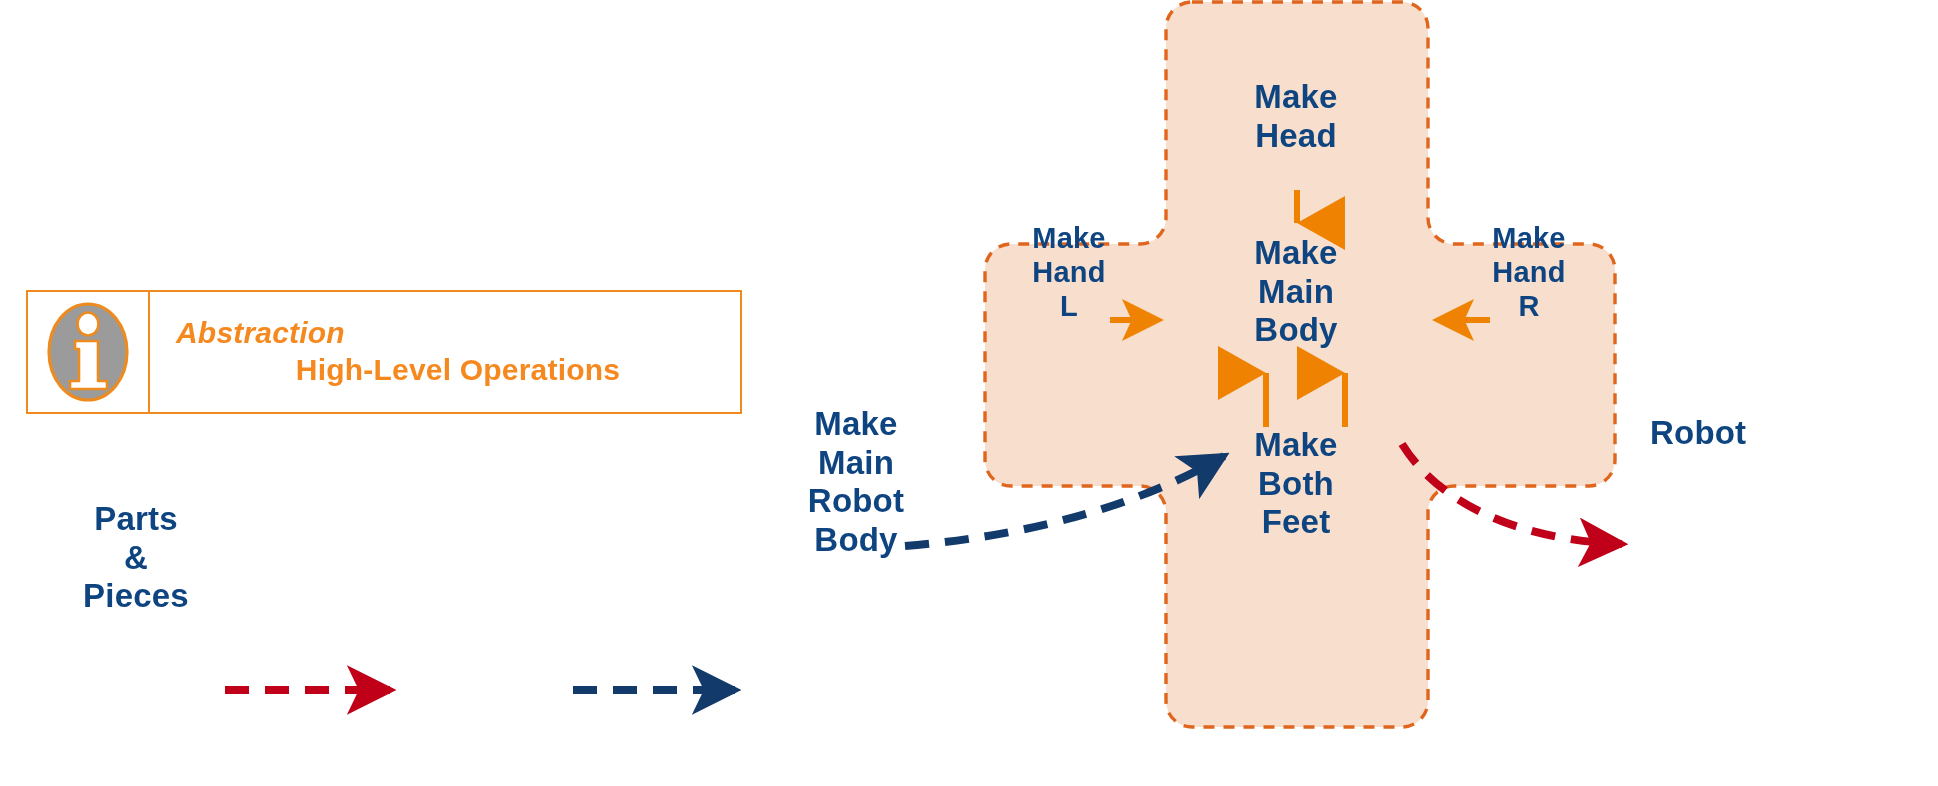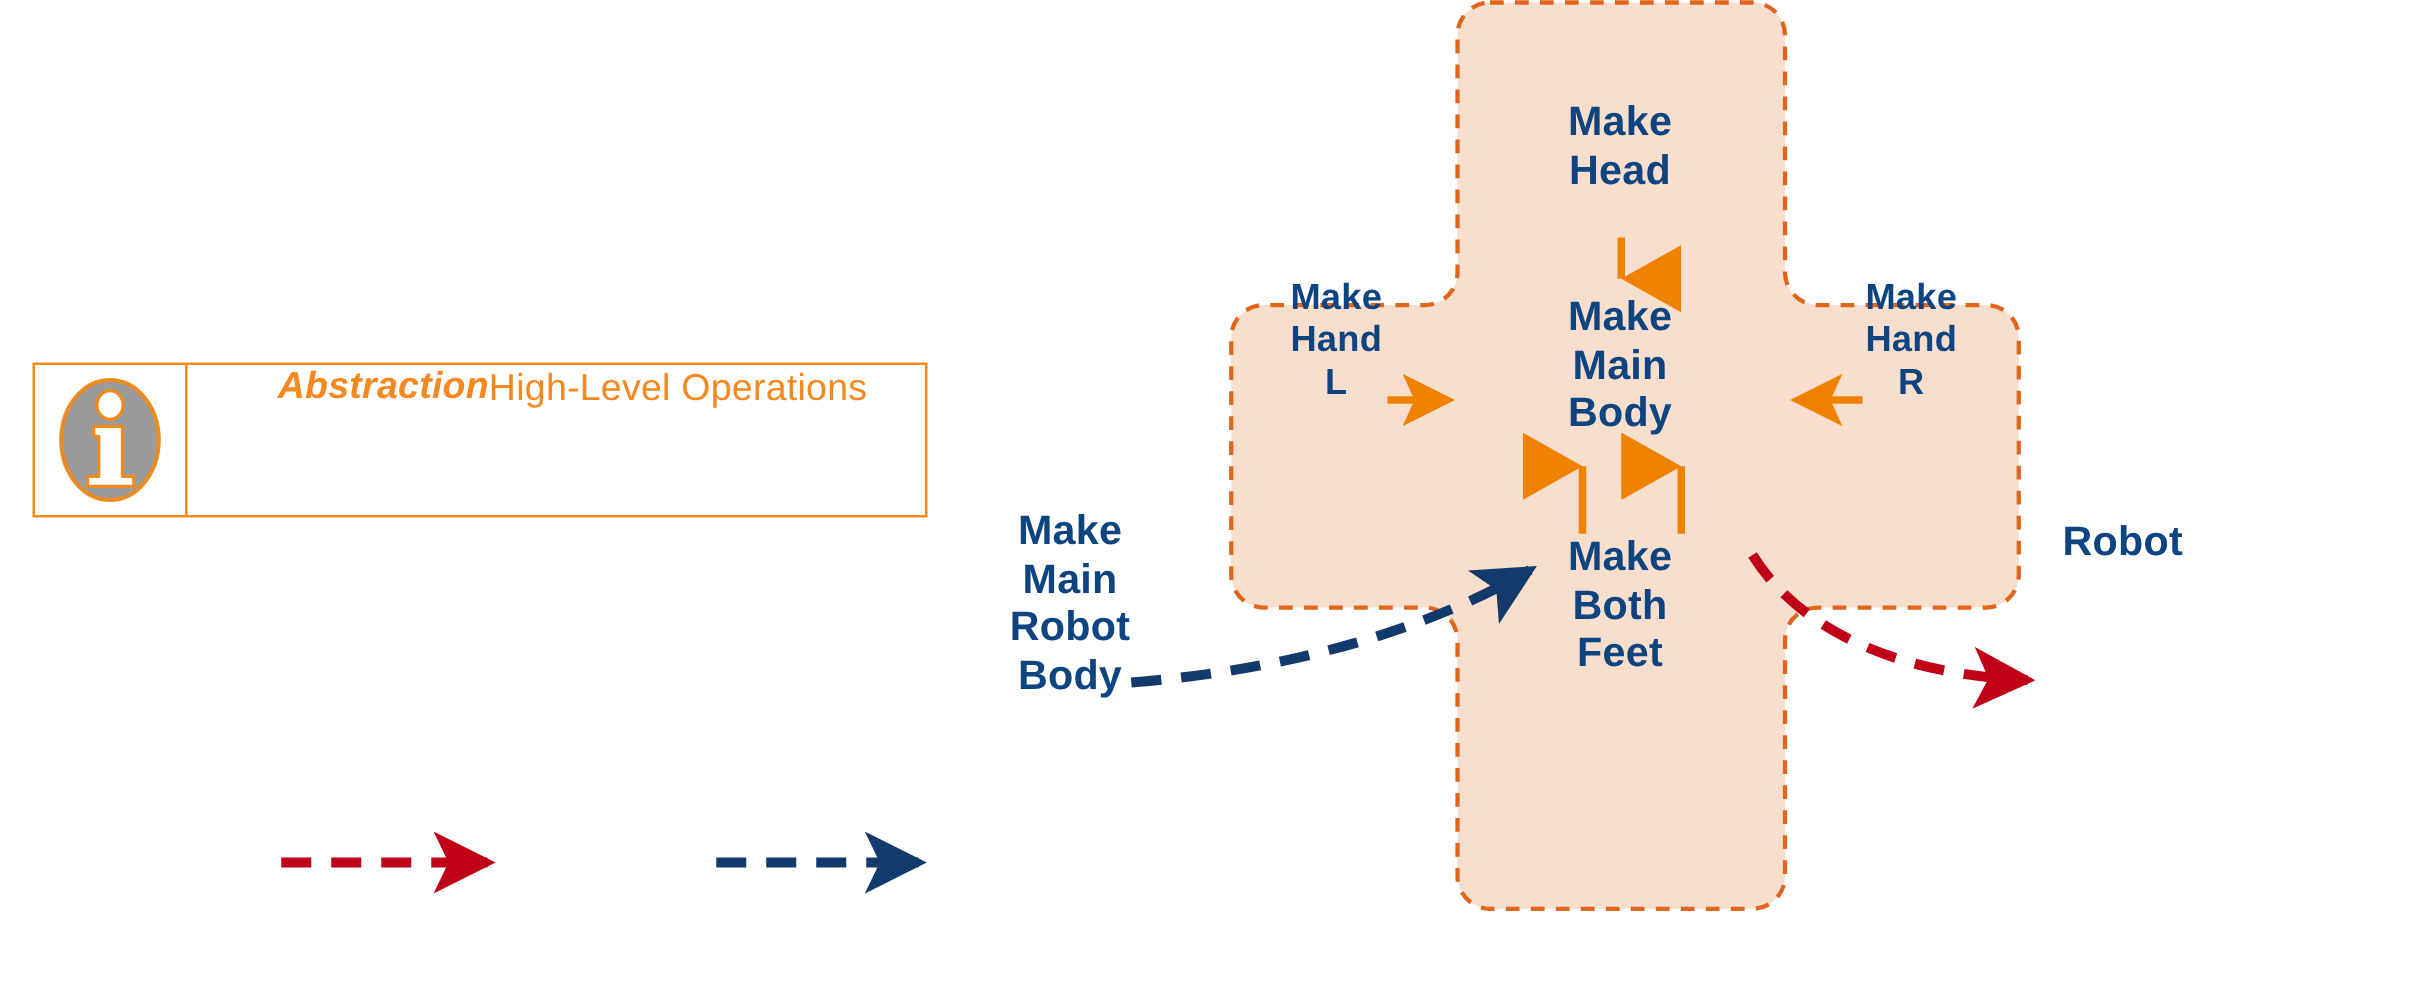--- a/index.html
+++ b/index.html
@@ -45,38 +45,40 @@
     width: 122px;
     border-right: 2px solid #ED8B1F;
     display: flex;
     align-items: center;
     justify-content: center;
     box-sizing: border-box;
   }
   .legend-text-cell {
     flex: 1;
     display: flex;
+    flex-direction: column;
     justify-content: center;
     padding-left: 26px;
     box-sizing: border-box;
   }
   .legend-title {
     color: #F5891F;
     font-size: 30px;
     font-weight: bold;
     font-style: italic;
     line-height: 1.15;
     letter-spacing: 0.2px;
   }
   .legend-sub {
     color: #F5891F;
     font-size: 30px;
-    font-weight: normal;
+    font-weight: bold;
     line-height: 1.25;
     letter-spacing: 0.2px;
+    text-align: center;
   }
 
   
   .node-label {
     position: absolute;
     color: #0E4480;
     font-weight: bold;
     text-align: center;
     line-height: 1.17;
     white-space: pre-line;
@@ -170,20 +172,23 @@
 Hand
 R</div>
   <div class="node-label nl-feet">Make
 Both
 Feet</div>
 
   <div class="node-label nl-main-robot">Make
 Main
 Robot
 Body</div>
+  <div class="node-label nl-parts">Parts
+&amp;
+Pieces</div>
   <div class="node-label nl-robot">Robot</div>
 
   <div class="legend-box">
     <div class="legend-icon-cell">
       <svg width="86" height="104" viewBox="0 0 86 104">
         <ellipse cx="43" cy="52" rx="39" ry="48" fill="#9B9B9B" stroke="#ED8B1F" stroke-width="3.2"></ellipse>
         <ellipse cx="43" cy="24" rx="10.5" ry="11.5" fill="#ffffff" stroke="#ED8B1F" stroke-width="2.6"></ellipse>
         <path d="M30,41 L53,41 L53,81 L62,81 L62,89 L25,89 L25,81 L34,81 L34,49 L30,49 Z" fill="#ffffff" stroke="#ED8B1F" stroke-width="2.6" stroke-linejoin="round"></path>
       </svg>
     </div>

